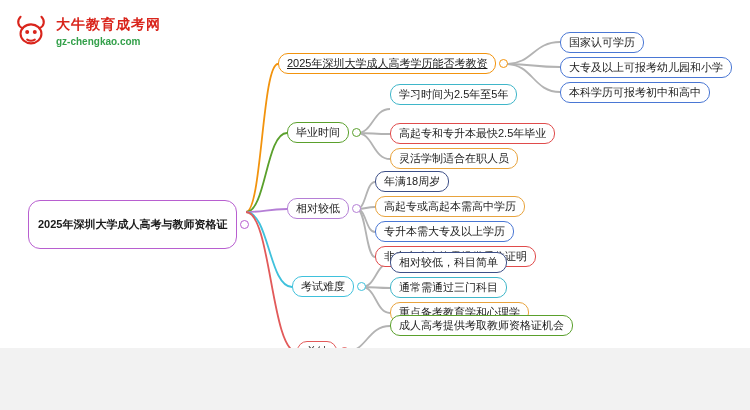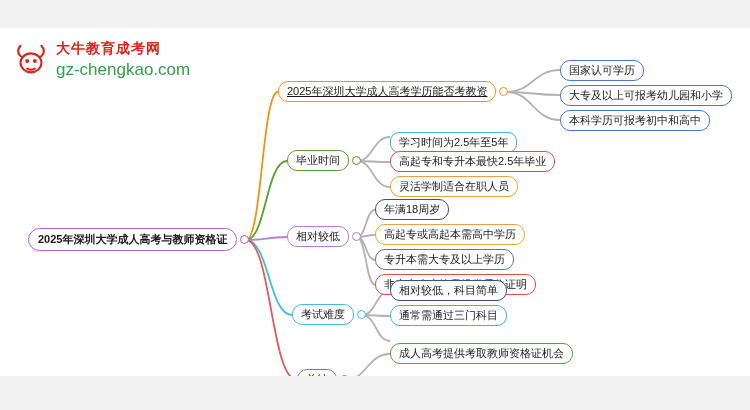--- a/index.html
+++ b/index.html
@@ -5,42 +5,41 @@
   * { box-sizing: border-box; margin: 0; padding: 0; }
   html, body { background: #f2f2f2; }
   body { font-family: "Liberation Sans", "DejaVu Sans", sans-serif; }
 
   .canvas {
     position: relative;
     width: 750px;
     height: 348px;
     background: #ffffff;
     overflow: hidden;
-    margin-top: 28px;
   }
 
   svg.wires {
     position: absolute;
     left: 0; top: 0;
     pointer-events: none;
   }
 
   .node {
     position: absolute;
     background: #ffffff;
     border: 1.6px solid #999999;
     border-radius: 10px;
     padding: 2px 8px;
     font-size: 11px;
     line-height: 15px;
     color: #1a1a1a;
     white-space: nowrap;
     z-index: 2;
   }
-  .node.root { border-radius: 12px; padding: 3px 9px; font-weight: bold; }
+  .node.root { border-radius: 12px; padding: 16px 9px; font-weight: bold; }
 
   .node .dot {
     position: absolute;
     right: -13px;
     top: 50%;
     margin-top: -5px;
     width: 9px;
     height: 9px;
     border: 1.6px solid;
     border-color: inherit;
@@ -51,21 +50,21 @@
   .logo {
     position: absolute;
     left: 12px; top: 12px;
     display: flex;
     align-items: center;
     gap: 6px;
     z-index: 3;
     cursor: pointer;
   }
   .logo-title { font-size: 14px; font-weight: bold; letter-spacing: 1px; }
-  .logo-url { font-size: 17px; font-weight: normal; margin-top: 2px; }
+  .logo-url { font-size: 10px; font-weight: bold; margin-top: 2px; }
 </style>
 </head>
 <body>
 
 <div class="canvas">
 
   <svg class="wires" width="750" height="410" viewBox="0 0 750 410">
     <g fill="none" stroke-width="1.8">
 
       <path d="M246,212 C262,212 262,64 278,64" style="stroke: rgb(242, 147, 13);"></path>
@@ -130,21 +129,21 @@
     <span>国家认可学历</span>
   </div>
   <div class="node" style="left: 560px; top: 82px; border-color: rgb(74, 119, 212);">
     <span>本科学历可报考初中和高中</span>
   </div>
 
   <div class="node" style="left: 287px; top: 122px; border-color: rgb(90, 160, 44);">
     <span>毕业时间</span>
     <span class="dot"></span>
   </div>
-  <div class="node" style="left: 390px; top: 104px; border-color: rgb(63, 182, 201); border-radius: 9px;">
+  <div class="node" style="left: 390px; top: 84px; border-color: rgb(63, 182, 201);">
     <span>学习时间为2.5年至5年</span>
   </div>
   <div class="node" style="left: 390px; top: 123px; border-color: rgb(224, 75, 75);">
     <span>高起专和专升本最快2.5年毕业</span>
   </div>
   <div class="node" style="left: 390px; top: 148px; border-color: rgb(232, 163, 61);">
     <span>灵活学制适合在职人员</span>
   </div>
 
   <div class="node" style="left: 287px; top: 198px; border-color: rgb(181, 127, 214);">
@@ -167,20 +166,23 @@
   <div class="node" style="left: 292px; top: 276px; border-color: rgb(63, 193, 220);">
     <span>考试难度</span>
     <span class="dot"></span>
   </div>
   <div class="node" style="left: 390px; top: 252px; border-color: rgb(61, 79, 135);">
     <span>相对较低，科目简单</span>
   </div>
   <div class="node" style="left: 390px; top: 277px; border-color: rgb(63, 182, 201);">
     <span>通常需通过三门科目</span>
   </div>
+  <div class="node" style="left: 390px; top: 302px; border-color: rgb(232, 163, 61);">
+    <span>重点备考教育学和心理学</span>
+  </div>
 
   <div class="node" style="left: 297px; top: 341px; border-color: rgb(226, 90, 90);">
     <span>总结</span>
     <span class="dot"></span>
   </div>
   <div class="node" style="left: 390px; top: 315px; border-color: rgb(90, 160, 44);">
     <span>成人高考提供考取教师资格证机会</span>
   </div>
 
 </div>

